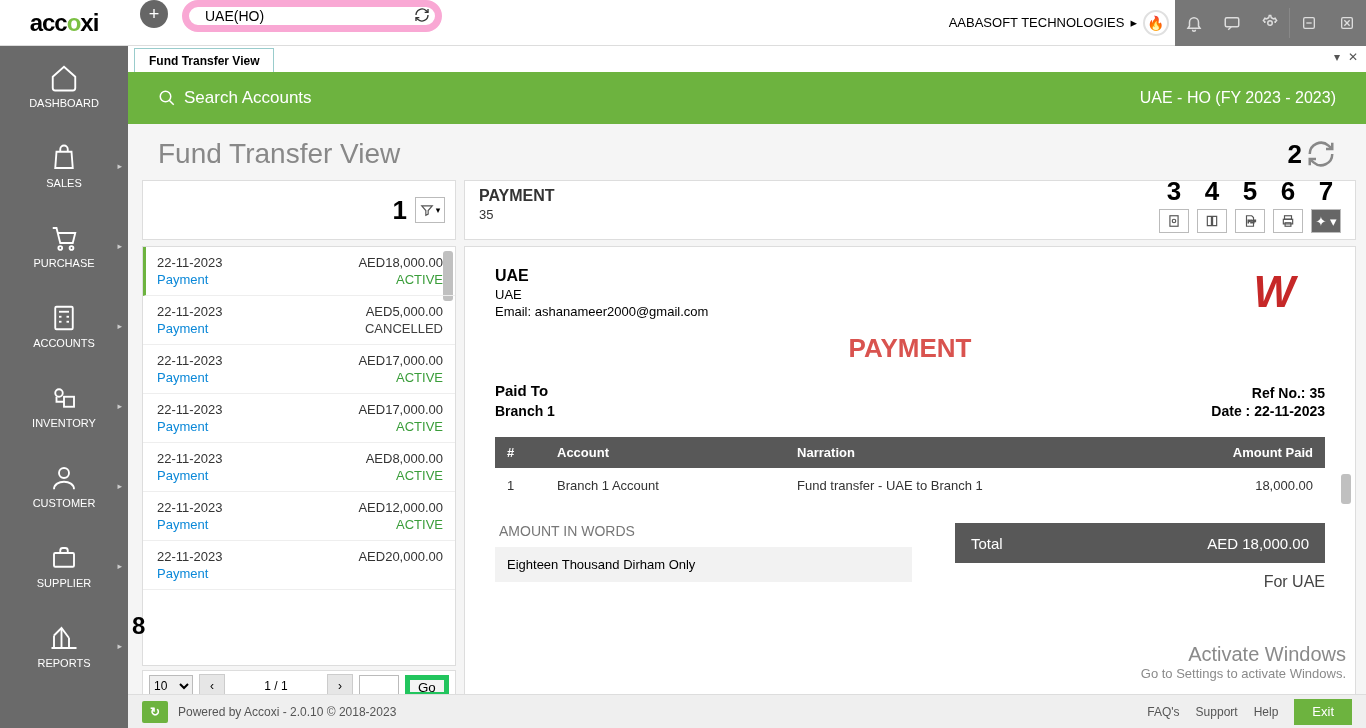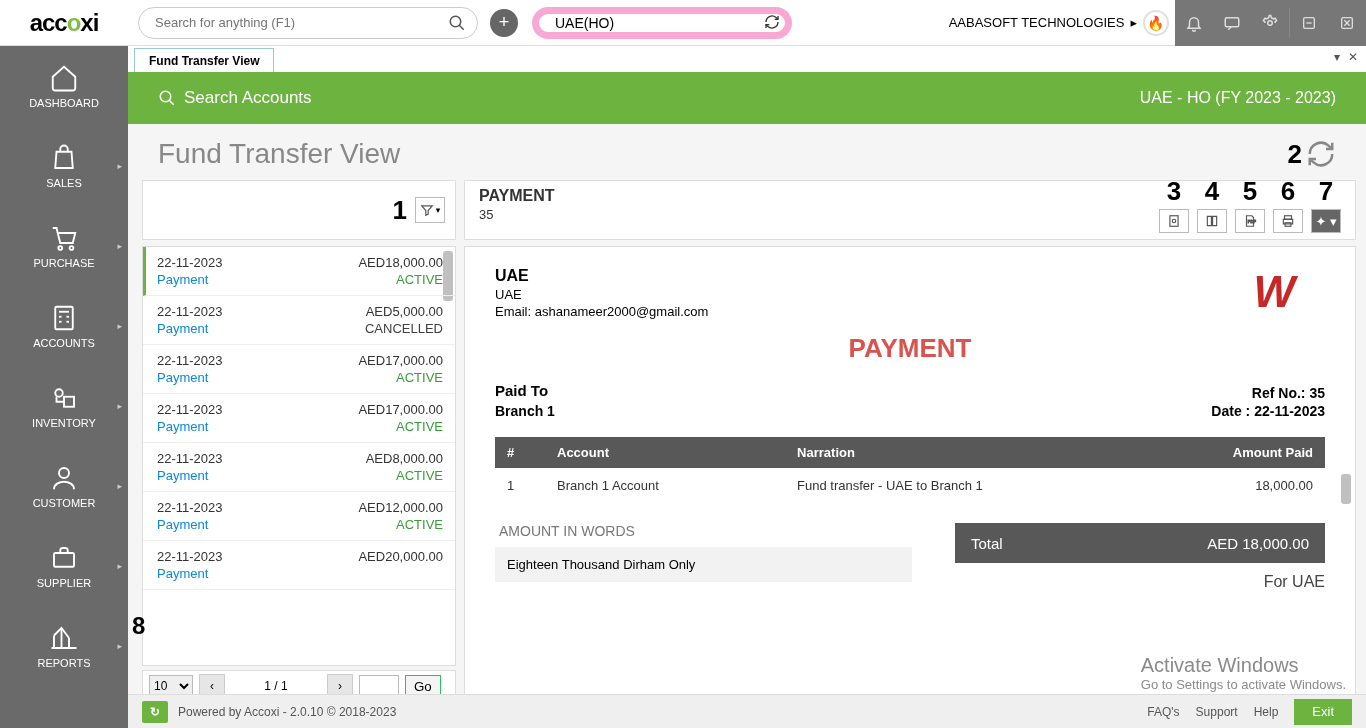--- a/index.html
+++ b/index.html
@@ -1,19 +1,19 @@
 <!DOCTYPE html>
 <html><head>
 <meta charset="utf-8">
 <style>
 * { margin: 0; padding: 0; box-sizing: border-box; font-family: "Segoe UI", Arial, sans-serif; }
 body { background: #fff; width: 1366px; height: 728px; overflow: hidden; position: relative; }
 
 
-.topbar { height: 46px; background: #fff; display: flex; align-items: center; border-bottom: 1px solid #ddd; }
+.topbar { height: 46px; background: #fff; display: flex; border-bottom: 1px solid #ddd; }
 .logo { width: 128px; height: 46px; display: flex; align-items: center; justify-content: center; font-size: 24px; font-weight: 700; letter-spacing: -1px; }
 .logo .dot { color: #7bc043; }
 .search-wrap { position: relative; margin-left: 10px; width: 340px; }
 .search-input { width: 100%; height: 32px; border: 1px solid #ccc; border-radius: 16px; padding: 0 40px 0 16px; font-size: 13px; color: #666; background:#fff; }
 .search-icon-r { position: absolute; right: 12px; top: 7px; }
 .plus-btn { width: 28px; height: 28px; background: #666; border-radius: 50%; margin-left: 12px; color: #fff; display:flex; align-items:center; justify-content:center; font-size:18px; cursor:pointer; }
 .branch-select { position: relative; margin-left: 14px; width: 260px; }
 .branch-input { width: 100%; height: 32px; border: 7px solid #f9a8d4; border-radius: 16px; padding: 0 40px 0 16px; font-size: 14px; }
 .refresh-ic { position: absolute; right: 12px; top: 7px; }
 .company { margin-left: auto; font-size: 13px; display:flex; align-items:center; gap:6px; padding-right:6px; }
@@ -56,21 +56,21 @@
 .li-type { color:#0b88d8; }
 .li-status { color:#3a9d3a; font-weight:500; }
 .li-status.cancel { color:#404040; }
 .scrollbar-fake { position:absolute; right:2px; top:4px; width:10px; height:50px; background:#c0c0c0; border-radius:3px; }
 
 .pager { height:32px; background:#fff; border:1px solid #ddd; display:flex; align-items:center; padding:0 6px; gap:6px; margin-top:4px; font-size:12px; }
 .pager select { height:22px; border:1px solid #bbb; font-size:12px; width:44px;}
 .pg-btn { width:26px; height:24px; background:#e6e6e6; border:1px solid #ccc; display:flex; align-items:center; justify-content:center; cursor:pointer; }
 .pg-info { flex:0 0 auto; width:90px; text-align:center; }
 .pg-input { width:40px; height:22px; border:1px solid #bbb; }
-.go-btn { height:22px; border:1px solid #22c55e; padding:0 8px; background:#f4f4f4; cursor:pointer; }
+.go-btn { height:22px; border:5px solid #22c55e; padding:0 8px; background:#f4f4f4; cursor:pointer; }
 
 
 .detail { flex:1; display:flex; flex-direction:column; }
 .detail-head { background:#fff; border:1px solid #ddd; height:60px; padding:6px 14px; display:flex; }
 .detail-head .dh-left h2 { font-size:16px; font-weight:700; color:#333;}
 .detail-head .dh-left .sub { font-size:13px; color:#333; margin-top:2px;}
 .dh-icons { margin-left:auto; display:flex; align-items:flex-end; gap:8px; }
 .dh-col { display:flex; flex-direction:column; align-items:center; gap:2px;}
 .tool-btn { width:30px; height:24px; border:1px solid #bbb; display:flex; align-items:center; justify-content:center; cursor:pointer; font-size:13px; color:#444; background:#fff;}
 
@@ -98,46 +98,37 @@
 .total-box { width:370px; background:#585858; color:#fff; padding:10px 16px; display:flex; justify-content:space-between; font-size:15px; height:40px; align-items:center;}
 .for-line { text-align:right; margin-top:10px; font-size:16px; color:#444;}
 
 
 .footer { position:absolute; bottom:0; left:0; right:0; height:34px; background:#efefef; border-top:1px solid #ddd; display:flex; align-items:center; padding:0 14px; font-size:12px; color:#555; }
 .foot-logo { width:26px; height:22px; background:#6db33f; color:#fff; display:flex; align-items:center; justify-content:center; font-weight:700; margin-right:10px; border-radius:2px;}
 .footer .links { margin-left:auto; display:flex; gap:16px; align-items:center; }
 .exit-btn { background:#6db33f; color:#fff; height:26px; padding:0 18px; border:none; cursor:pointer; font-size:13px;}
 
 
-.watermark { position:absolute; right:20px; bottom:36px; text-align:left; color:#8a8a8a; pointer-events:none; }
+.watermark { position:absolute; right:20px; bottom:47px; text-align:right; color:#8a8a8a; pointer-events:none; }
 .watermark .l1 { font-size:20px; }
 .watermark .l2 { font-size:13px; }
 
 
 .callout { position:absolute; font-size:24px; font-weight:900; color:#000; pointer-events:none; z-index:500;}
 
 svg { display:block; }
 </style>
 </head>
 <body>
 
 <div class="topbar">
   <div class="logo">
     <span>acc</span>
       <span class="dot">o</span>
       <span>xi</span>
-  </div>
-  <div class="search-wrap">
-    <input class="search-input" placeholder="Search for anything (F1)" style="">
-    <span class="search-icon-r">
-      <svg width="18" height="18" viewBox="0 0 24 24" fill="none" stroke="#555" stroke-width="2">
-          <circle cx="10" cy="10" r="7"></circle>
-          <line x1="15" y1="15" x2="21" y2="21"></line>
-        </svg>
-    </span>
   </div>
   <div class="plus-btn">+</div>
   <div class="branch-select">
     <input class="branch-input" value="UAE(HO)" style="">
     <span class="refresh-ic">
       <svg width="16" height="16" viewBox="0 0 24 24" fill="none" stroke="#333" stroke-width="2">
           <path d="M3 12a9 9 0 0 1 15-6.7L21 8"></path>
           <path d="M21 3v5h-5"></path>
           <path d="M21 12a9 9 0 0 1-15 6.7L3 16"></path>
           <path d="M3 21v-5h5"></path>

